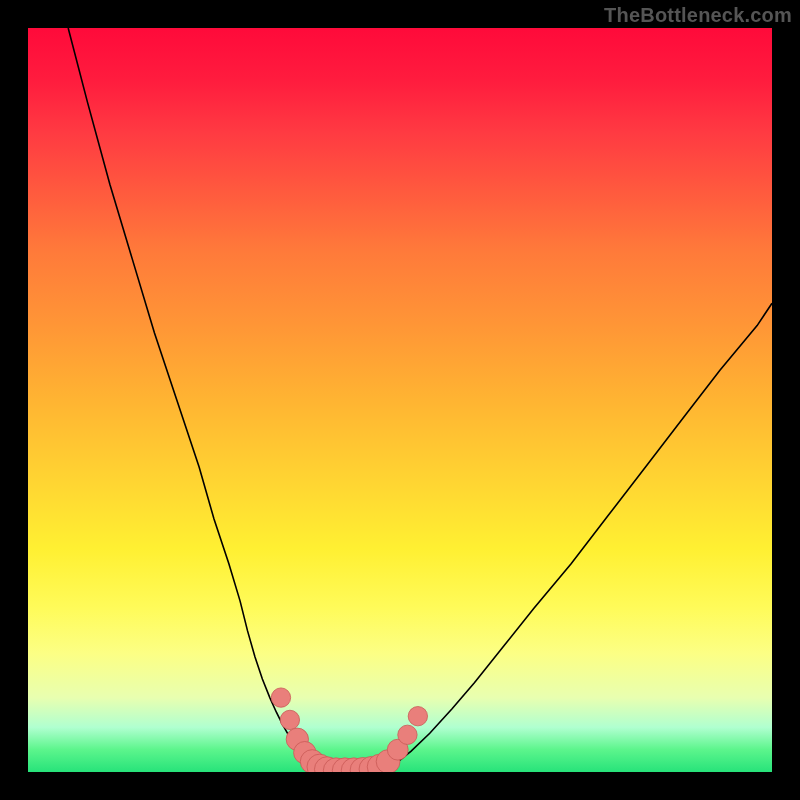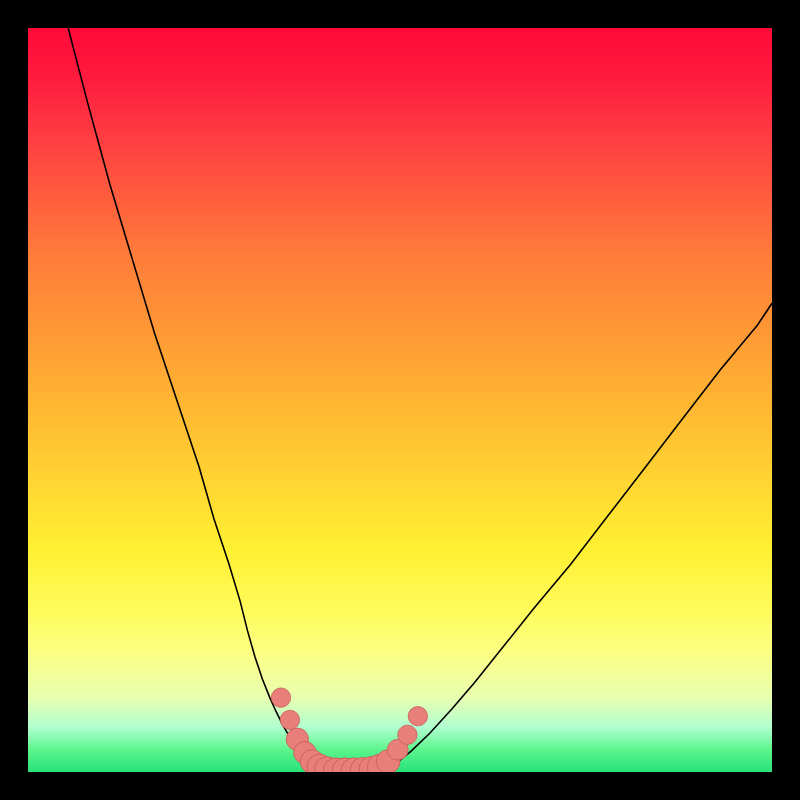--- a/index.html
+++ b/index.html
@@ -62,20 +62,21 @@
   svg.curves {
     position: absolute;
     inset: 0;
   }
 </style>
 </head>
 <body>
 
 <div class="frame">
 
+  <div class="watermark">TheBottleneck.com</div>
 
   <div class="plot">
     <div class="gradient"></div>
 
     <svg class="curves" viewBox="0 0 100 100" preserveAspectRatio="none">
       <path fill="none" stroke="#000" stroke-width="0.215" d="M5.40 0.00 L8.00 10.00 L11.00 21.00 L14.00 31.00 L17.00 41.00 L20.00 50.00 L23.00 59.00 L25.00 66.00 L27.00 72.00 L28.50 77.00 L29.50 81.00 L30.50 84.50 L31.50 87.50 L32.50 90.00 L33.40 92.00 L34.20 93.60 L35.00 95.00 L35.80 96.20 L36.60 97.20 L37.30 98.00 L38.00 98.70 L38.70 99.30 L39.40 99.80"></path>
       <path fill="none" stroke="#000" stroke-width="0.215" d="M39.40 99.80 L41.50 100.00 L43.60 100.00 L45.70 100.00 L47.80 99.80"></path>
       <path fill="none" stroke="#000" stroke-width="0.215" d="M47.80 99.80 L49.50 98.80 L51.50 97.20 L54.00 94.80 L57.00 91.50 L60.00 88.00 L64.00 83.00 L68.00 78.00 L73.00 72.00 L78.00 65.50 L83.00 59.00 L88.00 52.50 L93.00 46.00 L98.00 40.00 L100.00 37.00"></path>
       <g id="marker-group">
           <circle cx="34.00" cy="90.00" r="1.30" fill="#e97f7b" stroke="#c95a56" stroke-width="0.108"></circle>

